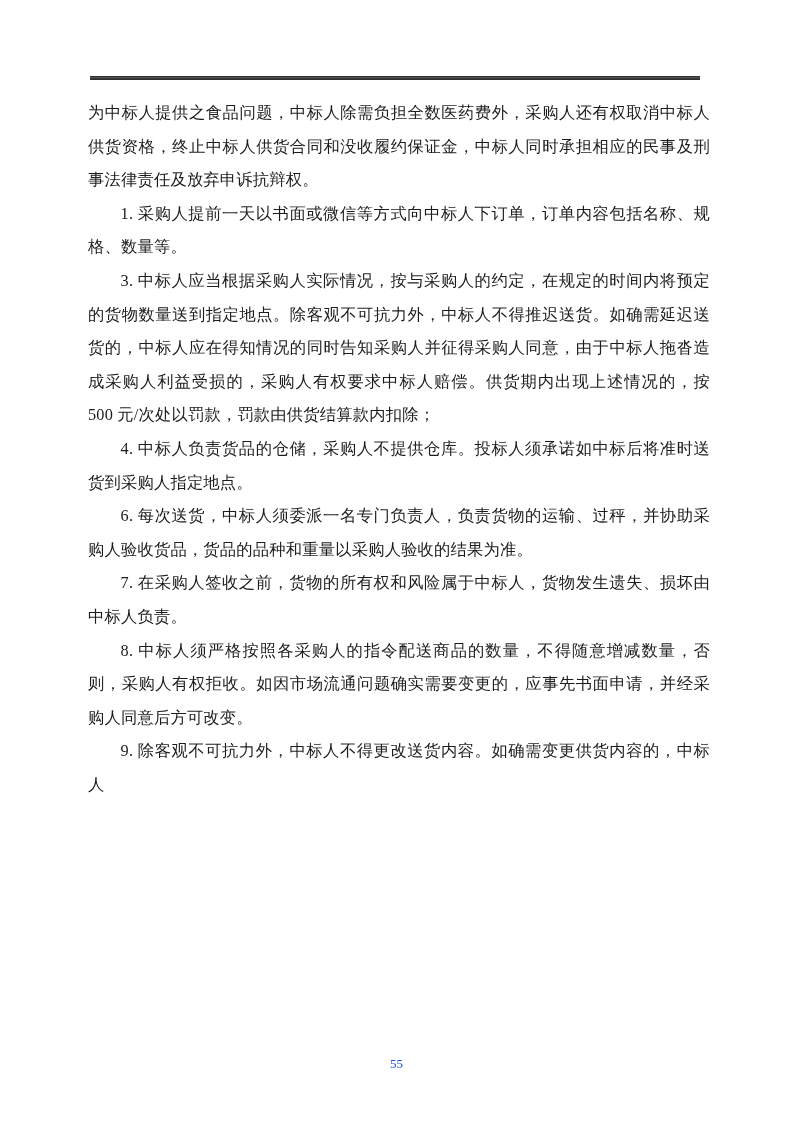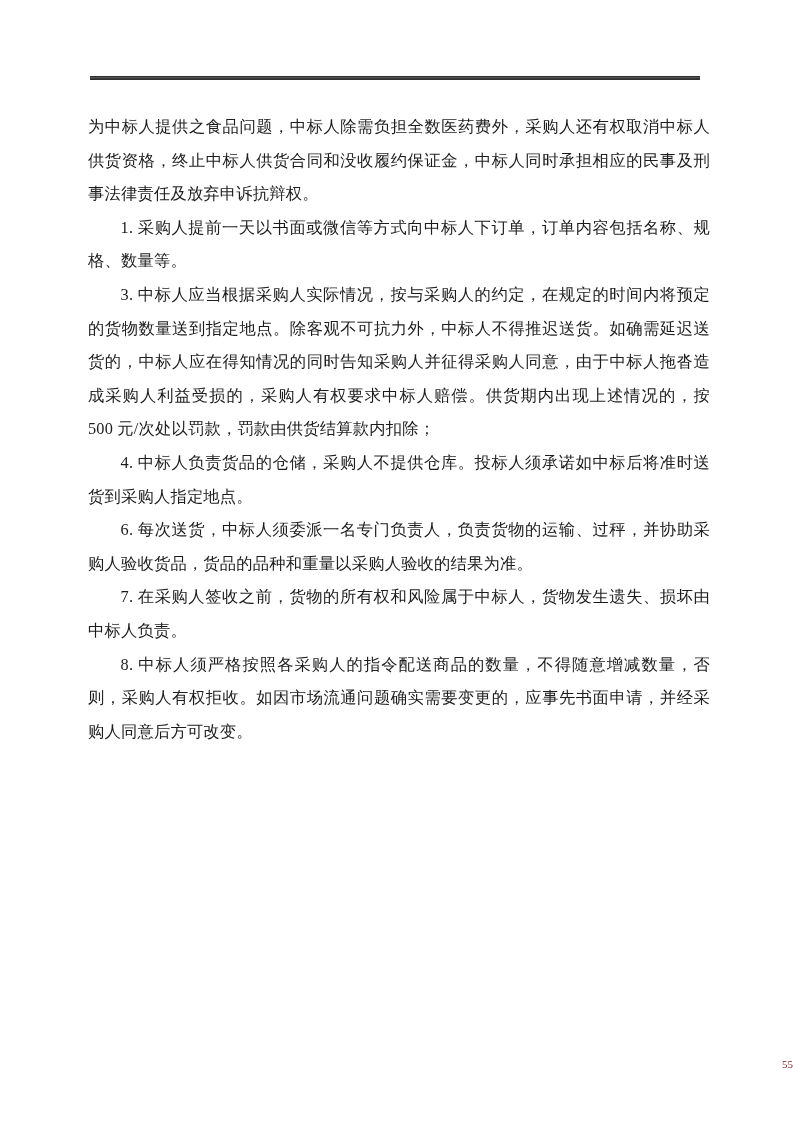--- a/index.html
+++ b/index.html
@@ -22,59 +22,59 @@
     top: 76px;
     width: 610px;
     height: 4px;
     background: linear-gradient(to bottom, #2f2f2f 0%, #2f2f2f 32%, #9a9a9a 48%, #2f2f2f 64%, #2f2f2f 100%);
   }
   .content {
     position: absolute;
     left: 88px;
     top: 96px;
     width: 622px;
-    margin-top: 14px;
   }
   .para {
     margin: 0;
     font-size: 16.3px;
     line-height: 33.6px;
     text-align: justify;
     text-justify: inter-ideograph;
     letter-spacing: 0.2px;
   }
   .indent {
     text-indent: 2em;
   }
   .heading {
     font-weight: bold;
   }
   .page-number {
     position: absolute;
     left: 0;
     top: 1052px;
     width: 100%;
-    text-align: right;
-    font-size: 11px;
+    text-align: center;
+    font-size: 13px;
     line-height: 24px;
-    color: #7f1d1d;
+    color: #1d4ed8;
   }
 </style>
 </head>
 <body>
 
 <div class="page">
 
   <div class="header-rule"></div>
 
   <div class="content">
     <p class="para">为中标人提供之食品问题，中标人除需负担全数医药费外，采购人还有权取消中标人供货资格，终止中标人供货合同和没收履约保证金，中标人同时承担相应的民事及刑事法律责任及放弃申诉抗辩权。</p>
     <p class="para indent">1. 采购人提前一天以书面或微信等方式向中标人下订单，订单内容包括名称、规格、数量等。</p>
     <p class="para indent">3. 中标人应当根据采购人实际情况，按与采购人的约定，在规定的时间内将预定的货物数量送到指定地点。除客观不可抗力外，中标人不得推迟送货。如确需延迟送货的，中标人应在得知情况的同时告知采购人并征得采购人同意，由于中标人拖沓造成采购人利益受损的，采购人有权要求中标人赔偿。供货期内出现上述情况的，按 500 元/次处以罚款，罚款由供货结算款内扣除；</p>
     <p class="para indent">4. 中标人负责货品的仓储，采购人不提供仓库。投标人须承诺如中标后将准时送货到采购人指定地点。</p>
     <p class="para indent">6. 每次送货，中标人须委派一名专门负责人，负责货物的运输、过秤，并协助采购人验收货品，货品的品种和重量以采购人验收的结果为准。</p>
     <p class="para indent">7. 在采购人签收之前，货物的所有权和风险属于中标人，货物发生遗失、损坏由中标人负责。</p>
     <p class="para indent">8. 中标人须严格按照各采购人的指令配送商品的数量，不得随意增减数量，否则，采购人有权拒收。如因市场流通问题确实需要变更的，应事先书面申请，并经采购人同意后方可改变。</p>
+    <p class="para indent">9. 除客观不可抗力外，中标人不得更改送货内容。如确需变更供货内容的，中标人</p>
   </div>
 
   <div class="page-number">55</div>
 
 </div>
 
 </body></html>

